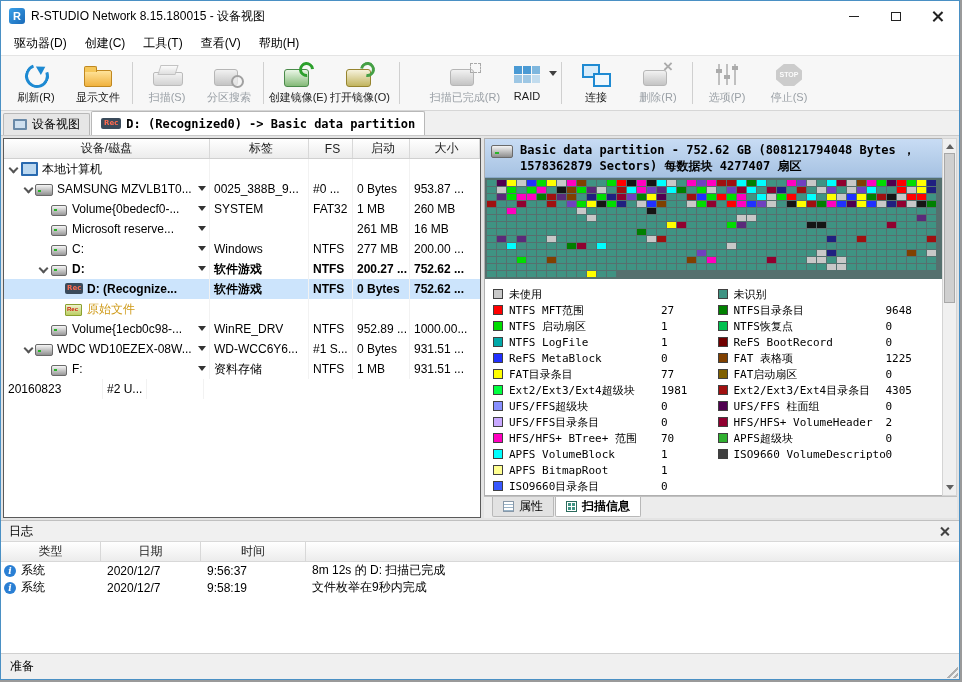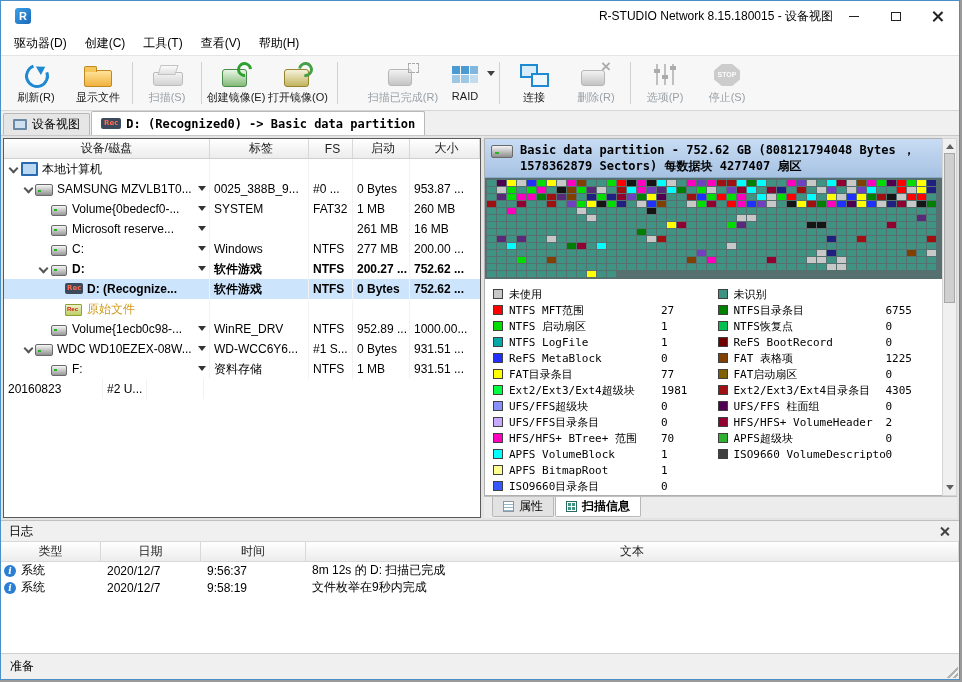--- a/index.html
+++ b/index.html
@@ -1,20 +1,20 @@
 <!DOCTYPE html>
 <html><head>
 <meta charset="utf-8">
 <style>
   html,body{margin:0;padding:0;background:#9a9a9a;font-family:"Liberation Sans",sans-serif;}
   *{box-sizing:border-box;}
   .window{width:960px;height:680px;margin:0;border:1px solid #4a90c4;background:#fff;display:flex;flex-direction:column;position:relative;overflow:hidden;}
 
   
-  .titlebar{flex:0 0 30px;display:flex;align-items:center;padding-left:14px;background:#fff;text-align:right;}
+  .titlebar{flex:0 0 30px;display:flex;align-items:center;padding-left:8px;background:#fff;}
   .app-icon{width:16px;height:16px;border-radius:3px;background:linear-gradient(135deg,#3aa0e8,#1a6ab8);color:#fff;font-weight:bold;font-size:11px;text-align:center;line-height:16px;flex:0 0 16px;}
   .app-icon::before{content:"R";}
   .title-text{font-size:12px;color:#000;margin-left:6px;flex:1;white-space:nowrap;overflow:hidden;}
   .win-controls{display:flex;height:30px;}
   .win-btn{width:42px;height:30px;display:flex;align-items:center;justify-content:center;}
   .glyph-min{width:10px;height:1px;background:#222;}
   .glyph-max{width:10px;height:9px;border:1px solid #222;}
   .glyph-close{position:relative;width:12px;height:12px;}
   .glyph-close::before,.glyph-close::after{content:"";position:absolute;left:5px;top:0;width:1.5px;height:13px;background:#222;}
   .glyph-close::before{transform:rotate(45deg);}
@@ -185,20 +185,24 @@
       </div>
       <div class="tb-btn">
         <div class="tb-icon icon-show-files"></div>
         <div class="tb-label">显示文件</div>
       </div>
       <div class="tb-sep"></div>
       <div class="tb-btn disabled">
         <div class="tb-icon icon-scan"></div>
         <div class="tb-label">扫描(S)</div>
       </div>
+      <div class="tb-btn disabled">
+        <div class="tb-icon icon-partition-search"></div>
+        <div class="tb-label">分区搜索</div>
+      </div>
       <div class="tb-sep"></div>
       <div class="tb-btn">
         <div class="tb-icon icon-create-image"></div>
         <div class="tb-label">创建镜像(E)</div>
       </div>
       <div class="tb-btn">
         <div class="tb-icon icon-open-image"></div>
         <div class="tb-label">打开镜像(O)</div>
       </div>
       <div class="tb-sep wide"></div>
@@ -469,21 +473,21 @@
               </div>
               <div class="legend-col">
                 <div class="legend-row">
                   <span class="swatch" style="background: rgb(63, 147, 131);"></span>
                   <span class="l-label">未识别</span>
                   <span class="l-count"></span>
                 </div>
                 <div class="legend-row">
                   <span class="swatch" style="background: rgb(0, 128, 0);"></span>
                   <span class="l-label">NTFS目录条目</span>
-                  <span class="l-count">6755</span>
+                  <span class="l-count">9648</span>
                 </div>
                 <div class="legend-row">
                   <span class="swatch" style="background: rgb(0, 192, 80);"></span>
                   <span class="l-label">NTFS恢复点</span>
                   <span class="l-count">0</span>
                 </div>
                 <div class="legend-row">
                   <span class="swatch" style="background: rgb(112, 0, 0);"></span>
                   <span class="l-label">ReFS BootRecord</span>
                   <span class="l-count">0</span>
@@ -548,21 +552,20 @@
 
   <div class="log-panel">
     <div class="log-titlebar">
       <span>日志</span>
       <span class="log-close"></span>
     </div>
     <div class="log-header">
         <div class="lcell lc-type">类型</div>
         <div class="lcell lc-date">日期</div>
         <div class="lcell lc-time">时间</div>
-        <div class="lcell lc-text">文本</div>
       </div>
     <div class="log-body">
         <div class="log-row">
           <div class="lcell lc-type">
             <span class="info-icon">i</span>
             <span>系统</span>
           </div>
           <div class="lcell lc-date">2020/12/7</div>
           <div class="lcell lc-time">9:56:37</div>
           <div class="lcell lc-text">8m 12s 的 D: 扫描已完成</div>

